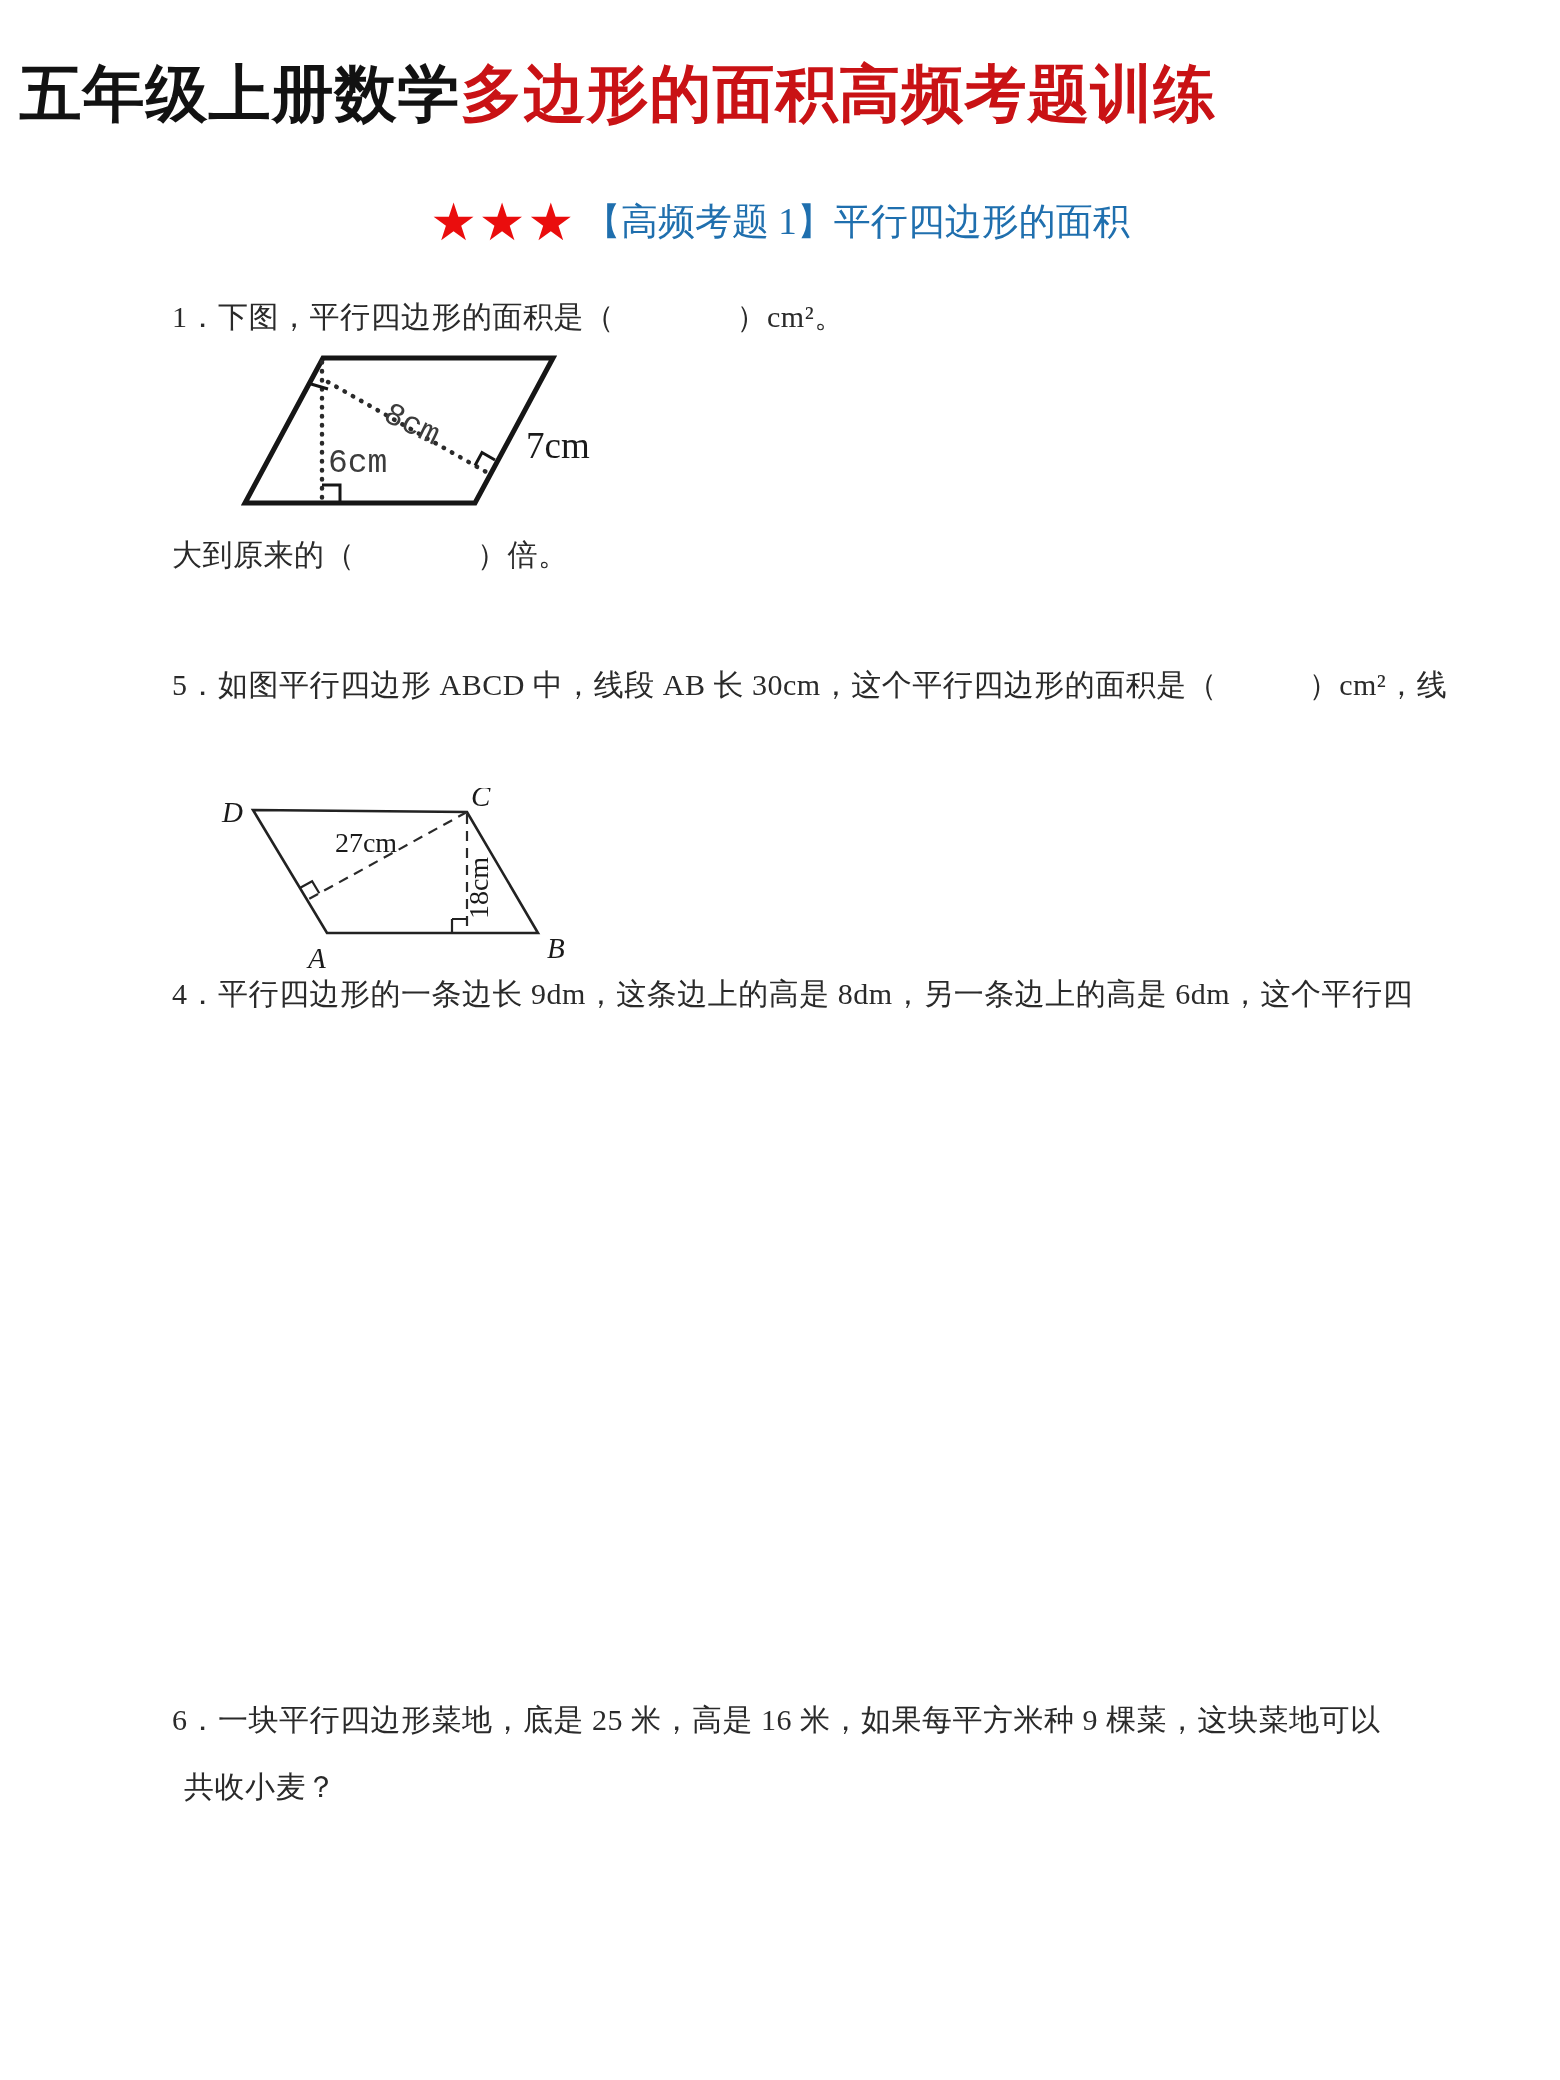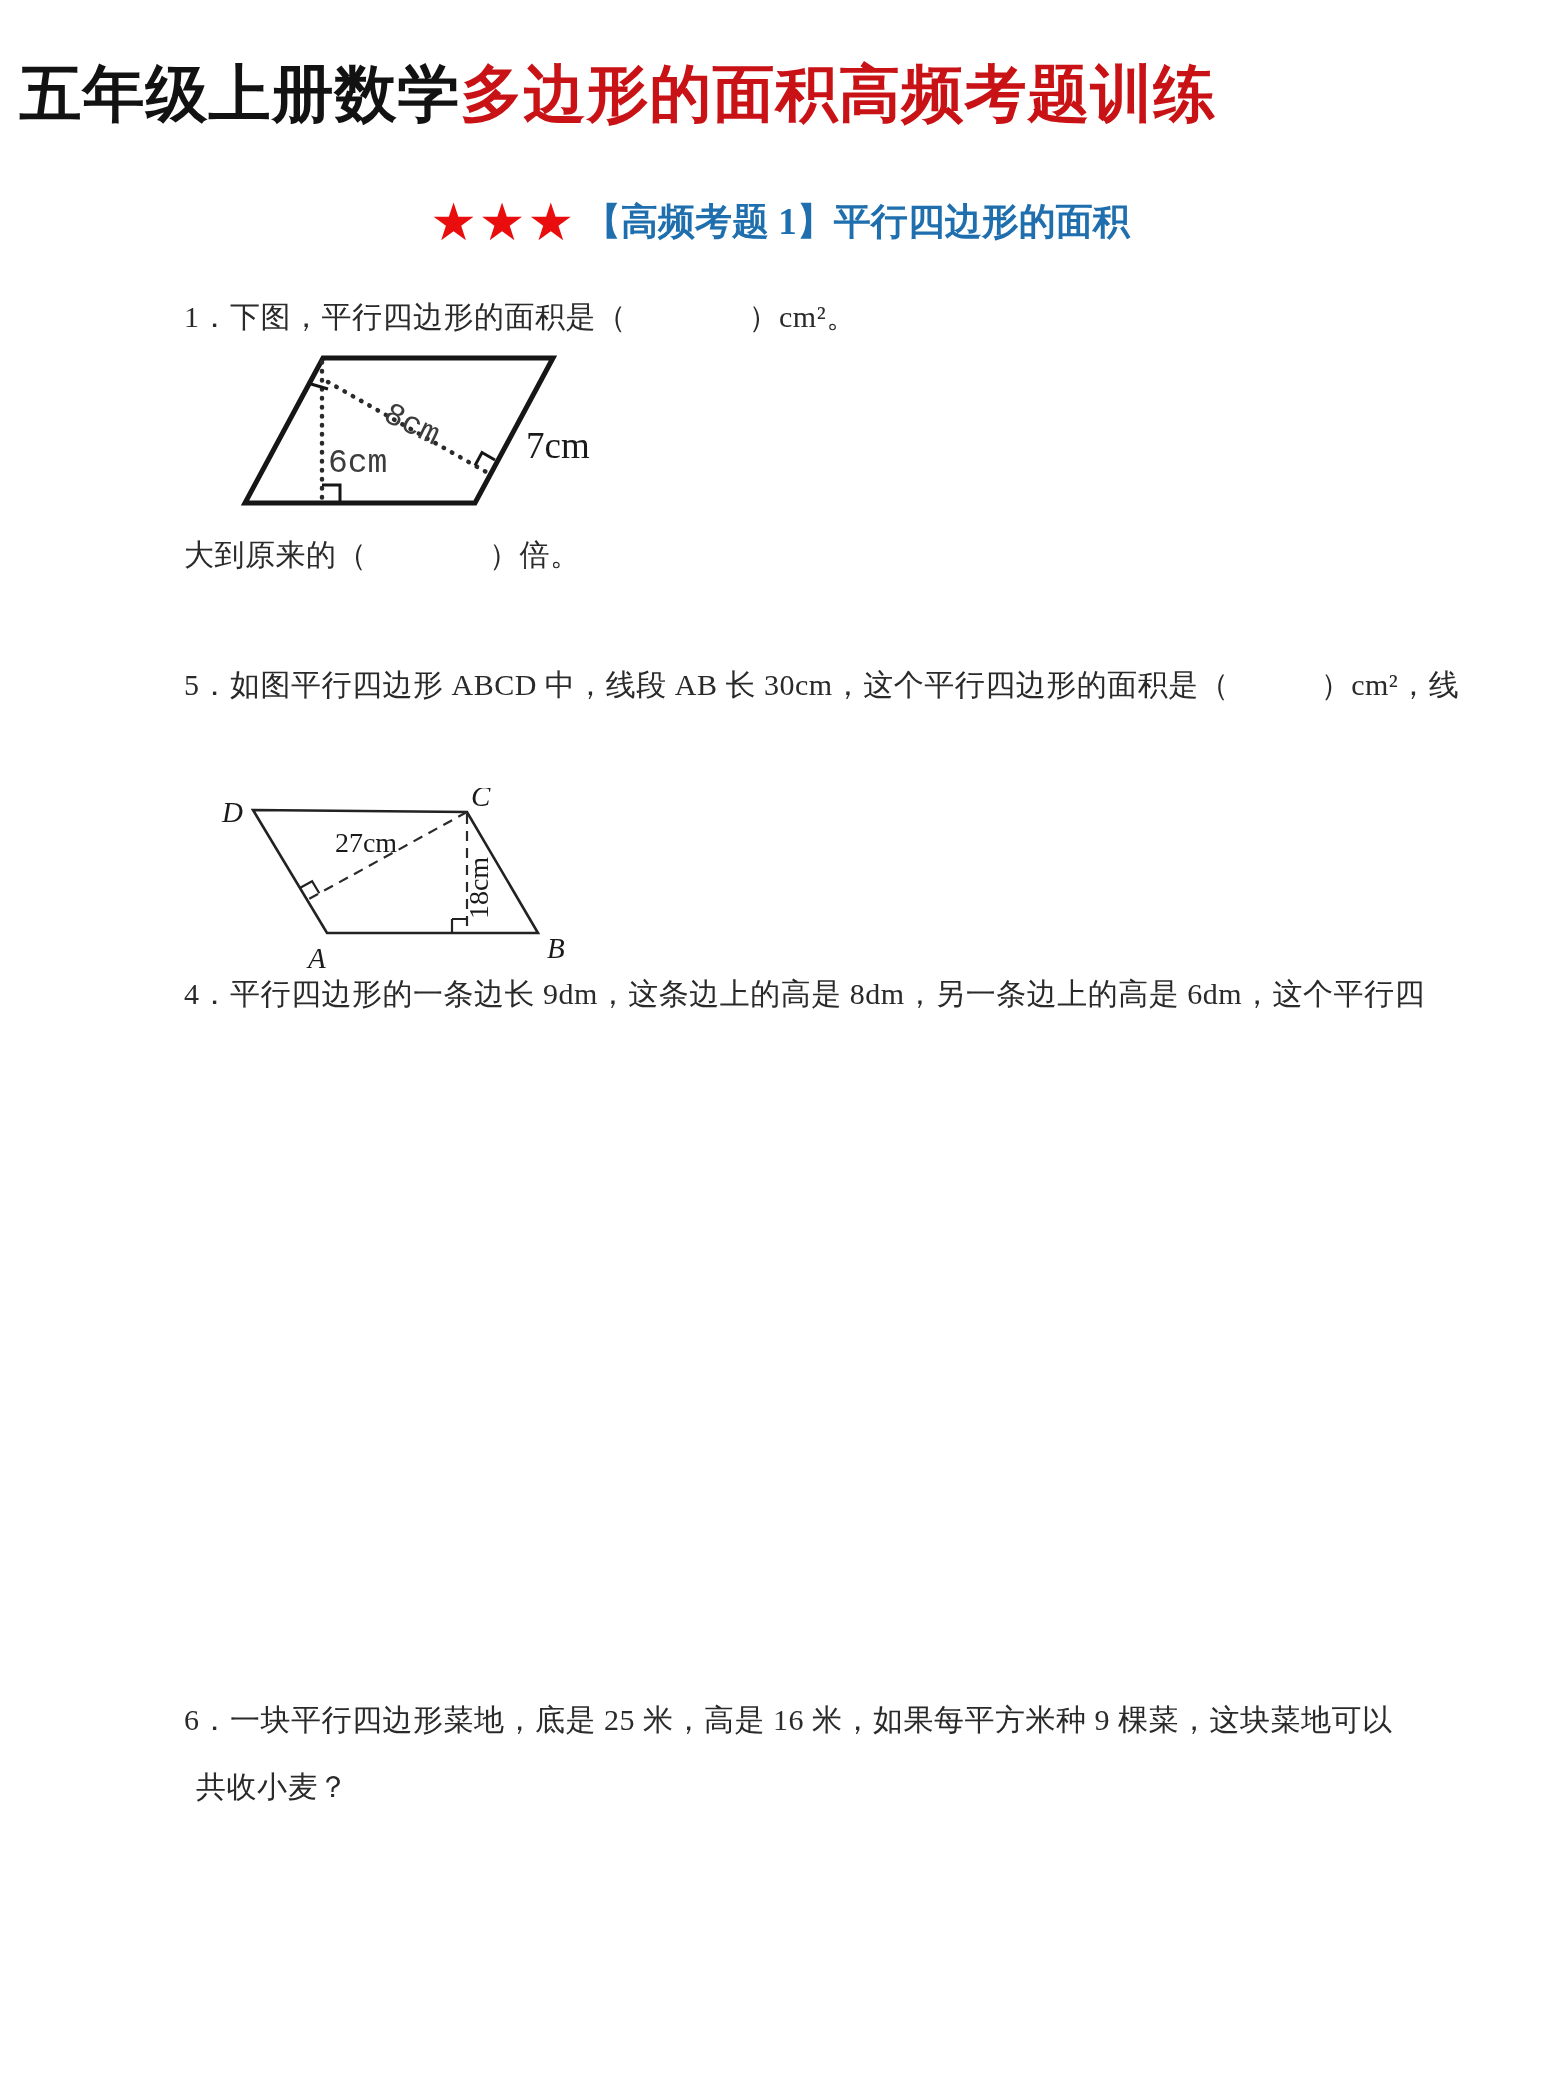--- a/index.html
+++ b/index.html
@@ -31,24 +31,24 @@
     color:#ea0d0d;
     font-size:52px;
     line-height:52px;
     letter-spacing:2px;
     margin-right:8px;
     font-family:"DejaVu Sans",sans-serif;
   }
   .heading-text{
     color:#1f6fae;
     font-size:37px;
-    font-weight:700;
+    font-weight:400;
     font-family:"Liberation Serif","DejaVu Serif",serif;
   }
-  .question{position:absolute;left:184px;width:1260px;}
+  .question{position:absolute;left:172px;width:1260px;}
   .q-line{
     font-size:30px;
     line-height:30px;
     letter-spacing:0.5px;
     white-space:nowrap;
     color:#2a2a2a;
   }
   .q-line + .q-line{margin-top:37px;padding-left:12px;}
   .fig{position:absolute;}
   .fig svg{display:block;}

